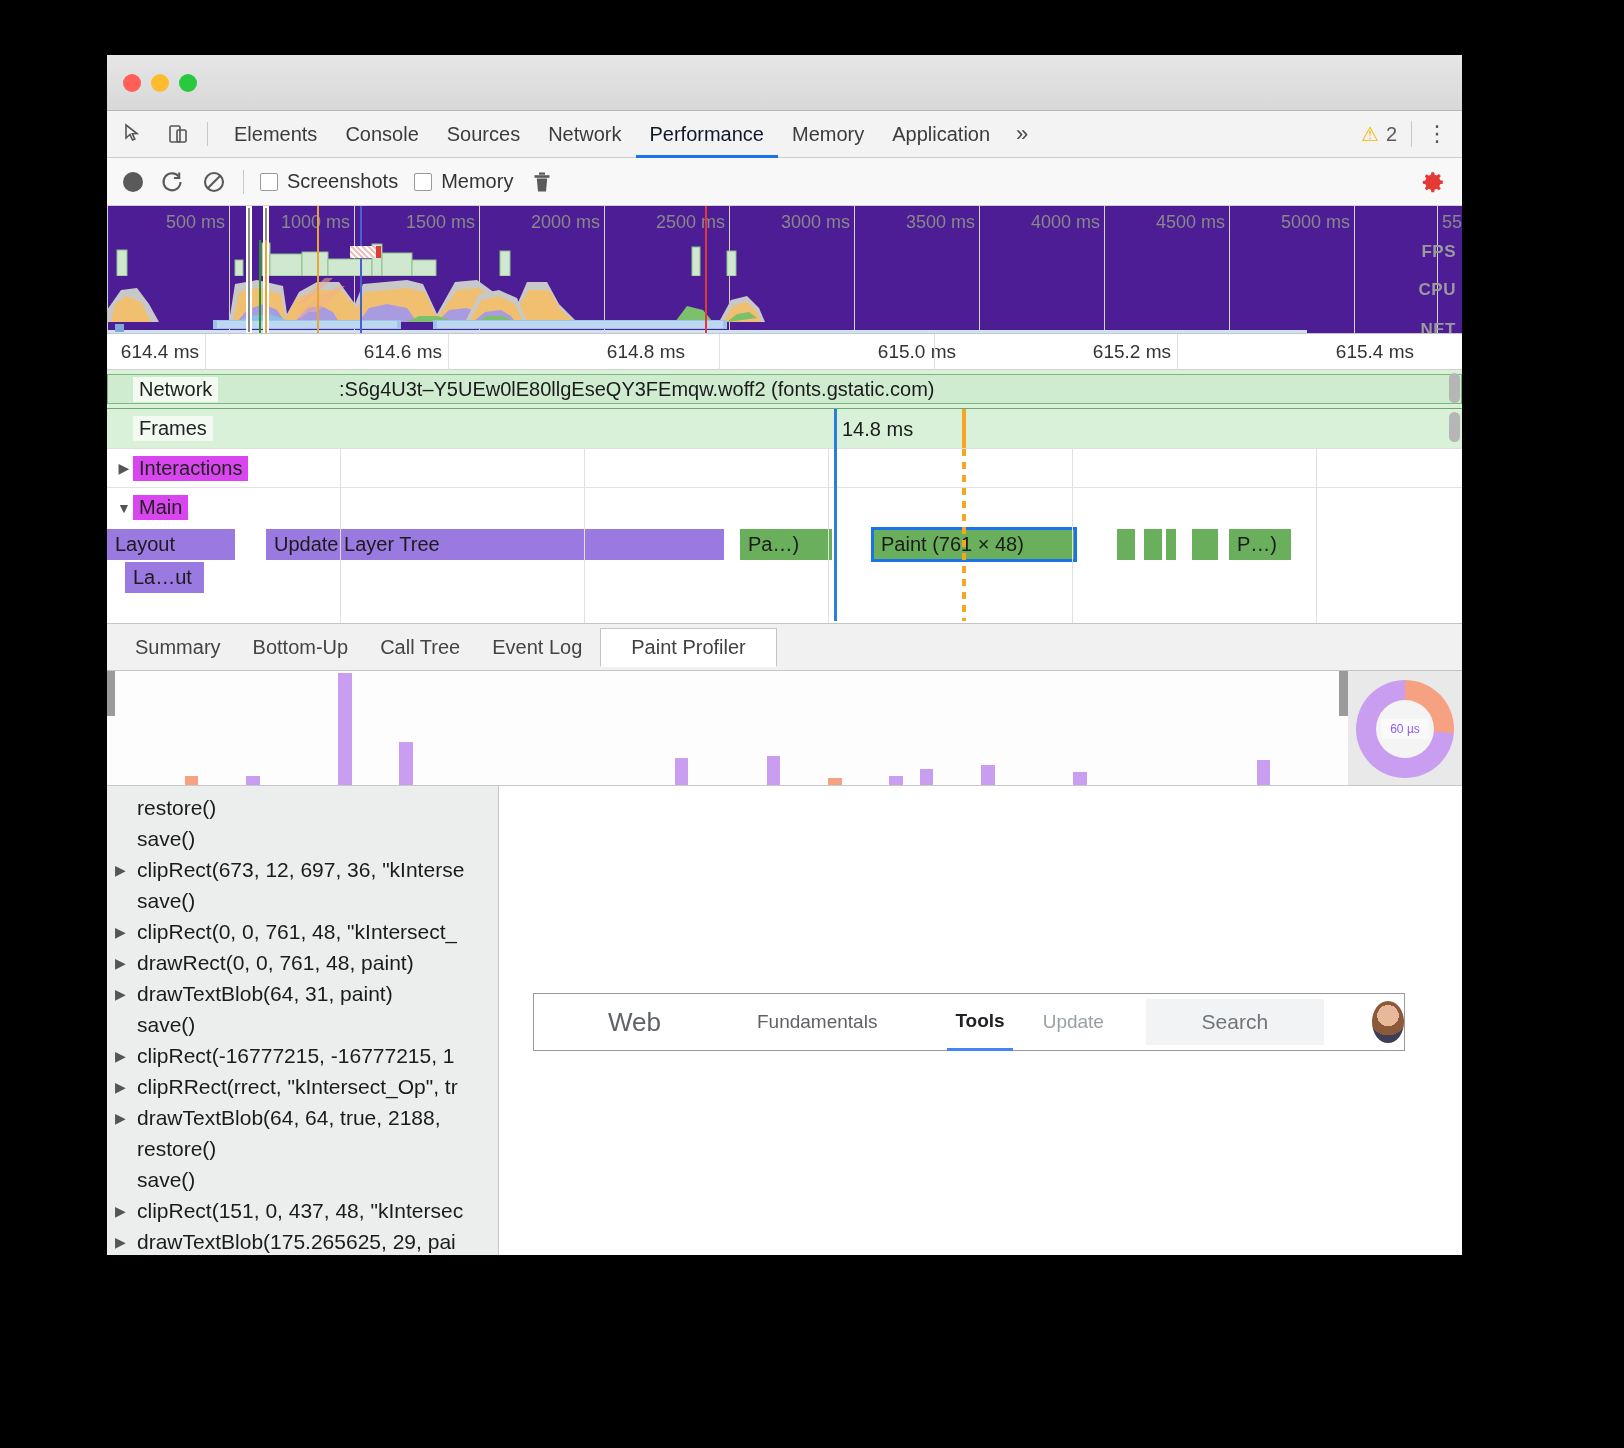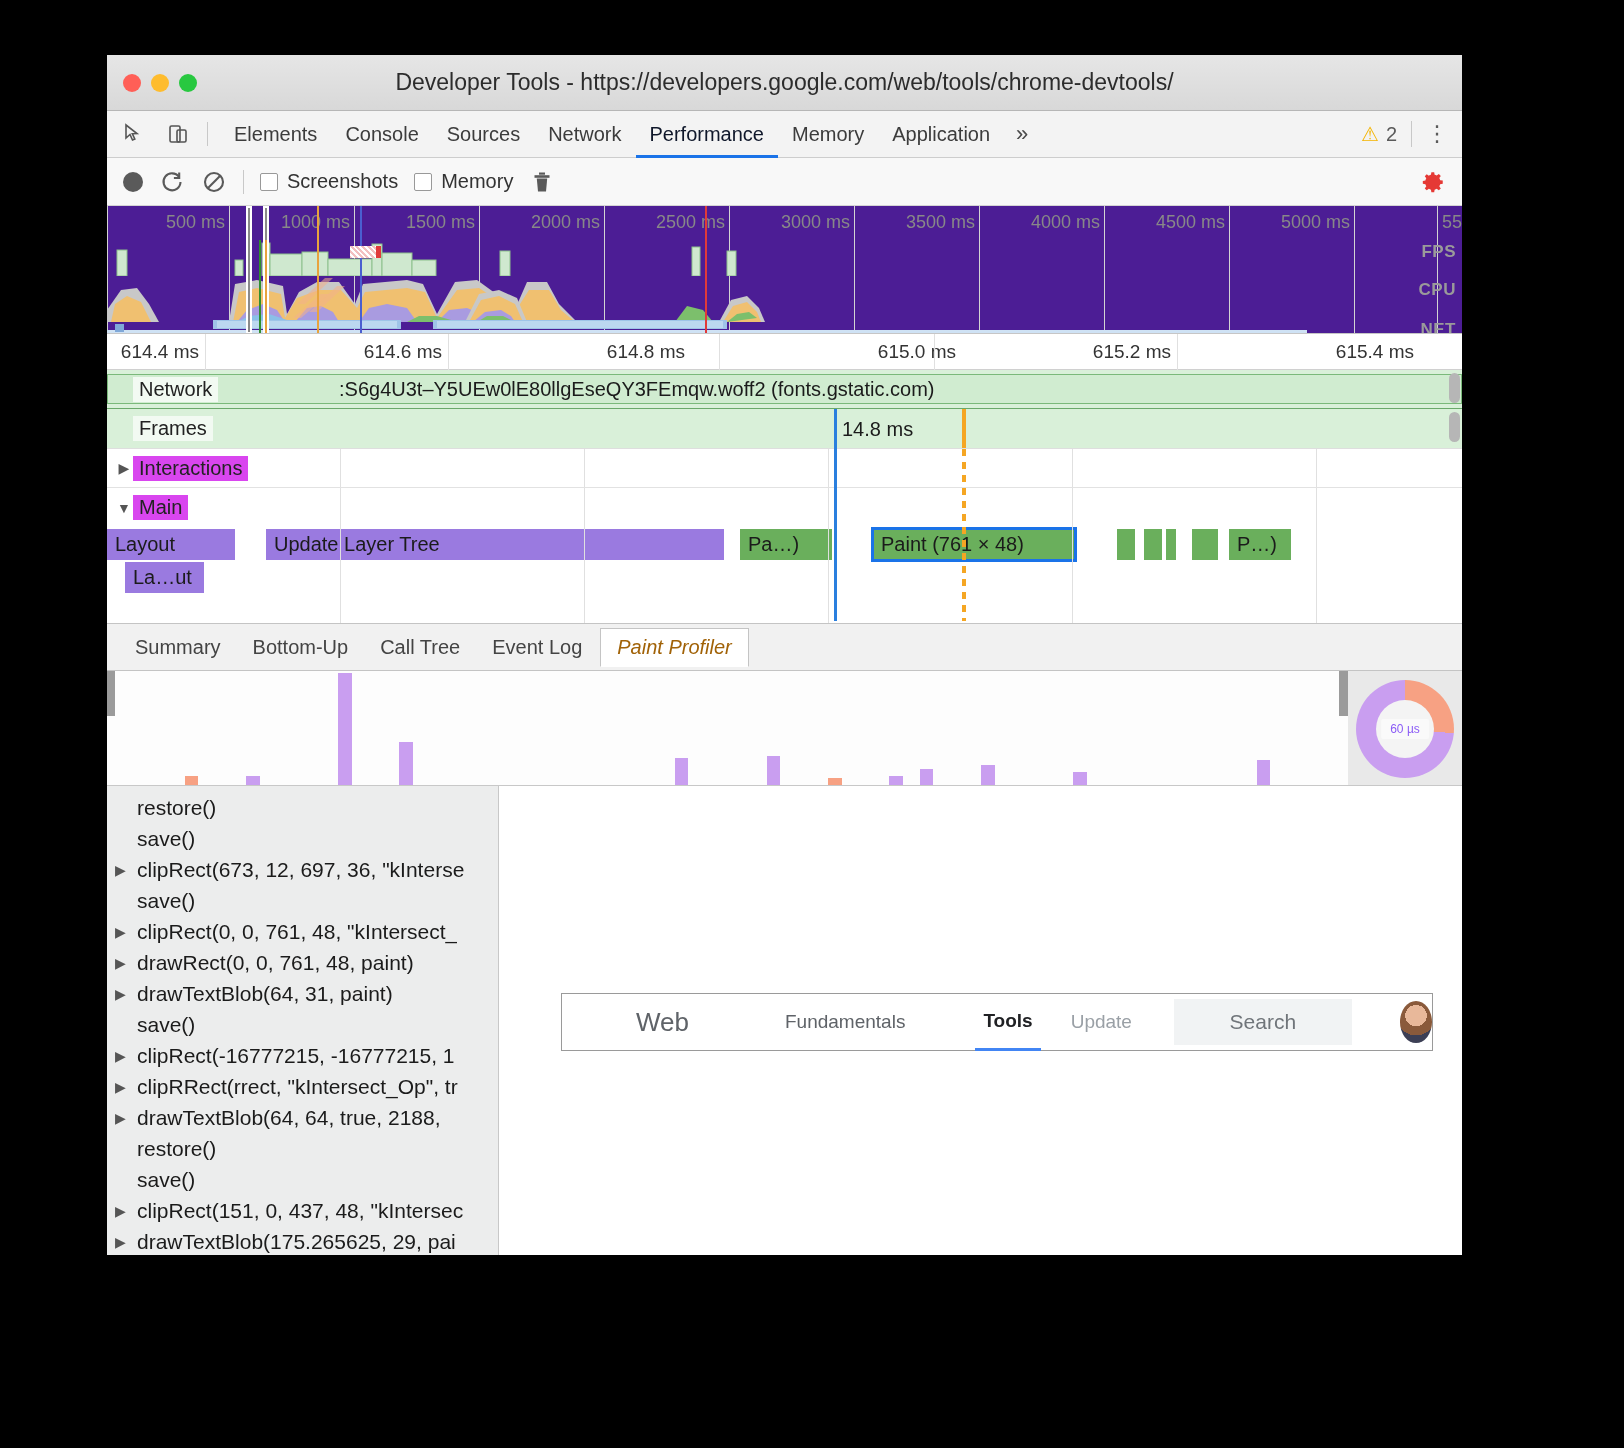--- a/index.html
+++ b/index.html
@@ -155,23 +155,23 @@
   
   .bottabs {
     height:48px; background:#f1f1f1; border-top:1px solid #c4c4c4;
     border-bottom:1px solid #c4c4c4; display:flex; align-items:center;
     padding-left:14px; gap:4px;
   }
   .btab {
     font-size:20px; color:#444; padding:7px 14px; white-space:nowrap;
   }
   .btab.active {
-    background:#fff; color:#a16207;
+    background:#fff; color:#404040;
     border:1px solid #c4c4c4; border-bottom-color:#fff;
-    margin-bottom:-1px; padding:7px 16px;font-style:italic;
+    margin-bottom:-1px; padding:7px 30px;
   }
 
   
   .histo {
     position:relative; height:115px; background:#fdfdfd;
     border-bottom:1px solid #c8c8c8; overflow:hidden;
   }
   .histo-inner { position:absolute; left:8px; right:122px; top:0; bottom:0; }
   .hbar { position:absolute; bottom:0; }
   .hbar.p { background:#c99ef0; }
@@ -192,21 +192,21 @@
     content:""; position:absolute; width:58px; height:58px;
     border-radius:50%; background:#f4f4f4;
   }
   .donut-label {
     position:absolute; left:50%; top:50%; transform:translate(-50%,-50%);
     background:#fafafa; padding:3px 9px; font-size:12px; color:#8b5cf6;
     white-space:nowrap; z-index:3; border-radius:2px;
   }
 
   
-  .split { display:flex; height:495px;gap:28px; }
+  .split { display:flex; height:495px; }
   .calllist {
     width:392px; background:#eceded; border-right:1px solid #c8c8c8;
     overflow:hidden; padding-top:6px;
   }
   .callrow {
     display:flex; align-items:center; height:31px; font-size:21px; color:#1b1b1b;
     white-space:nowrap; overflow:hidden; padding-left:8px;
   }
   .callrow .ctri { width:22px; font-size:14px; color:#555; flex:none; }
   .callrow .ctri.blank { color:transparent; }
@@ -245,21 +245,20 @@
 
 <div id="root">
   <div class="window">
 
     <div class="titlebar">
       <div class="traffic">
         <div class="dot red"></div>
         <div class="dot yellow"></div>
         <div class="dot green"></div>
       </div>
-      <div class="title-text">Developer Tools - https://developers.google.com/web/tools/chrome-devtools/</div>
     </div>
 
     <div class="tabstrip">
       <div class="tb-icon">
         <svg width="22" height="22" viewBox="0 0 22 22">
             <path d="M3 2 L3 15 L7 11.5 L9.5 17 L11.8 16 L9.3 10.7 L14 10.5 Z" fill="none" stroke="#555" stroke-width="1.6"></path>
           </svg>
       </div>
       <div class="tb-icon">
         <svg width="22" height="22" viewBox="0 0 22 22">

